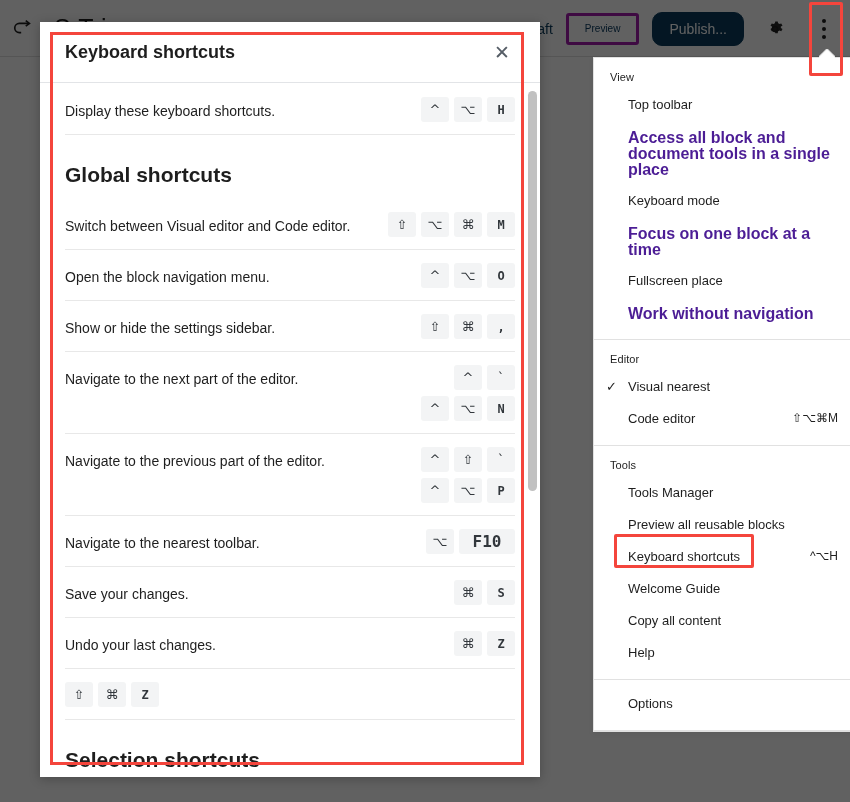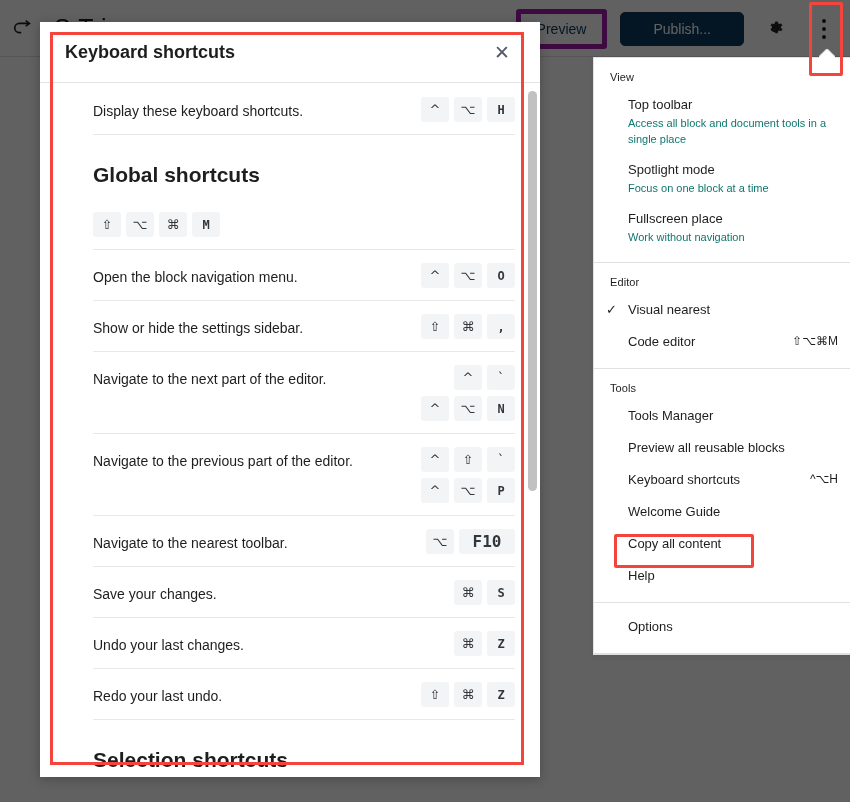--- a/index.html
+++ b/index.html
@@ -25,27 +25,27 @@
   }
   .hdr-title-stub {
     font-size: 25px; color: #1e1e1e; letter-spacing: .5px; white-space: nowrap;
   }
   .hdr-right {
     position: absolute; right: 8px; top: 0; height: 57px;
     display: flex; align-items: center; gap: 13px;
   }
   .draft-label { font-size: 14px; color: #0b3c5d; }
   .btn-preview {
-    font-size: 14px; color: #0d3c61; background: transparent;
-    border: 5px solid #a21caf; border-radius: 3px; padding: 8px 16px;
+    font-size: 10px; color: #0d3c61; background: transparent;
+    border: 3px solid #a21caf; border-radius: 3px; padding: 8px 16px;
     line-height: 1; cursor: pointer;
   }
   .btn-publish {
     font-size: 14px; color: #ffffff; background: #0b3c5d;
-    border: 1px solid #0b3c5d; border-radius: 5px; padding: 9px 32px;
+    border: 1px solid #0b3c5d; border-radius: 10px; padding: 9px 16px;
     line-height: 1; cursor: pointer;
   }
   .gear-btn, .kebab-btn {
     width: 36px; height: 40px; display: flex; align-items: center;
     justify-content: center; cursor: pointer; position: relative;
   }
   .kebab-dots { display: flex; flex-direction: column; gap: 4px; align-items: center; }
   .kebab-dots i { width: 4px; height: 4px; border-radius: 50%; background: #1e1e1e; display: block; }
 
   
@@ -77,23 +77,23 @@
   }
   .dd-group { border-bottom: 1px solid #1e1e1e22; padding: 8px 0 10px; }
   .dd-group:last-child { border-bottom: none; }
   .dd-group-title {
     font-size: 11px; color: #1e1e1e; padding: 5px 16px 6px 16px; letter-spacing: .1px;
   }
   .dd-item {
     padding: 7px 16px 7px 34px; cursor: pointer; position: relative;
     display: flex; align-items: flex-start; justify-content: space-between; gap: 8px;
   }
-  .dd-item-main { display: flex; flex-direction: column; gap: 1px; }
+  .dd-item-main { display: flex; flex-direction: column; gap: 16px; }
   .dd-item-label { font-size: 13px; color: #1e1e1e; line-height: 18px; }
-  .dd-item-desc { font-size: 11px; color: #0f766e; line-height: 16px; max-width: 205px; }
+  .dd-item-desc { font-size: 16px; color: #4c1d95; line-height: 16px; max-width: 205px; font-weight: bold; }
   .dd-item-shortcut { font-size: 12px; color: #1e1e1e; padding-top: 1px; white-space: nowrap; }
   .dd-check {
     position: absolute; left: 12px; top: 8px; font-size: 13px; color: #1e1e1e;
   }
   .dd-highlight {
     position: absolute; left: 20px; top: 476px; width: 140px; height: 34px;
     border: 3px solid #f4453c; border-radius: 2px; pointer-events: none; z-index: 40;
   }
 
   
@@ -111,21 +111,21 @@
     height: 61px; flex: 0 0 61px; display: flex; align-items: center;
     justify-content: space-between; padding: 0 24px 0 25px;
     border-bottom: 1px solid #e2e4e7;
   }
   .modal-title { font-size: 18px; font-weight: bold; color: #1e1e1e; }
   .modal-close {
     width: 28px; height: 28px; display: flex; align-items: center; justify-content: center;
     font-size: 19px; color: #555d66; cursor: pointer; line-height: 1;
   }
   .modal-body {
-    flex: 1 1 auto; overflow: hidden; position: relative; padding: 0 25px; margin-left: 28px;
+    flex: 1 1 auto; overflow: hidden; position: relative; padding: 0 25px;
   }
 
   .sc-section-title {
     font-size: 21px; font-weight: bold; color: #1e1e1e;
     padding: 28px 0 12px 0;
   }
   .sc-row {
     display: flex; align-items: flex-start; justify-content: space-between;
     gap: 12px; border-bottom: 1px solid #e8e8e8; padding: 13px 0 12px 0; min-height: 40px;
   }
@@ -199,21 +199,21 @@
     <div class="dd-group">
       <div class="dd-group-title">View</div>
       <div class="dd-item">
         <span class="dd-item-main">
           <span class="dd-item-label">Top toolbar</span>
           <span class="dd-item-desc">Access all block and document tools in a single place</span>
         </span>
       </div>
       <div class="dd-item">
         <span class="dd-item-main">
-          <span class="dd-item-label">Spotlight mode</span>
+          <span class="dd-item-label">Keyboard mode</span>
           <span class="dd-item-desc">Focus on one block at a time</span>
         </span>
       </div>
       <div class="dd-item">
         <span class="dd-item-main">
           <span class="dd-item-label">Fullscreen place</span>
           <span class="dd-item-desc">Work without navigation</span>
         </span>
       </div>
     </div>
@@ -294,20 +294,21 @@
             <span class="kbd sym">^</span>
             <span class="kbd sym">⌥</span>
             <span class="kbd">H</span>
           </div>
         </div>
       </div>
 
       <div class="sc-section-title">Global shortcuts</div>
 
       <div class="sc-row">
+        <div class="sc-desc">Switch between Visual editor and Code editor.</div>
         <div class="sc-keys-wrap">
             <div class="sc-keys">
           <span class="kbd sym">⇧</span>
           <span class="kbd sym">⌥</span>
           <span class="kbd sym">⌘</span>
           <span class="kbd">M</span>
         </div>
           </div>
       </div>
 
@@ -388,21 +389,20 @@
         <div class="sc-desc">Undo your last changes.</div>
         <div class="sc-keys-wrap">
             <div class="sc-keys">
           <span class="kbd sym">⌘</span>
           <span class="kbd">Z</span>
         </div>
           </div>
       </div>
 
       <div class="sc-row">
-        <div class="sc-desc">Redo your last undo.</div>
         <div class="sc-keys-wrap">
             <div class="sc-keys">
           <span class="kbd sym">⇧</span>
           <span class="kbd sym">⌘</span>
           <span class="kbd">Z</span>
         </div>
           </div>
       </div>
 
       <div class="sc-section-title">Selection shortcuts</div>

